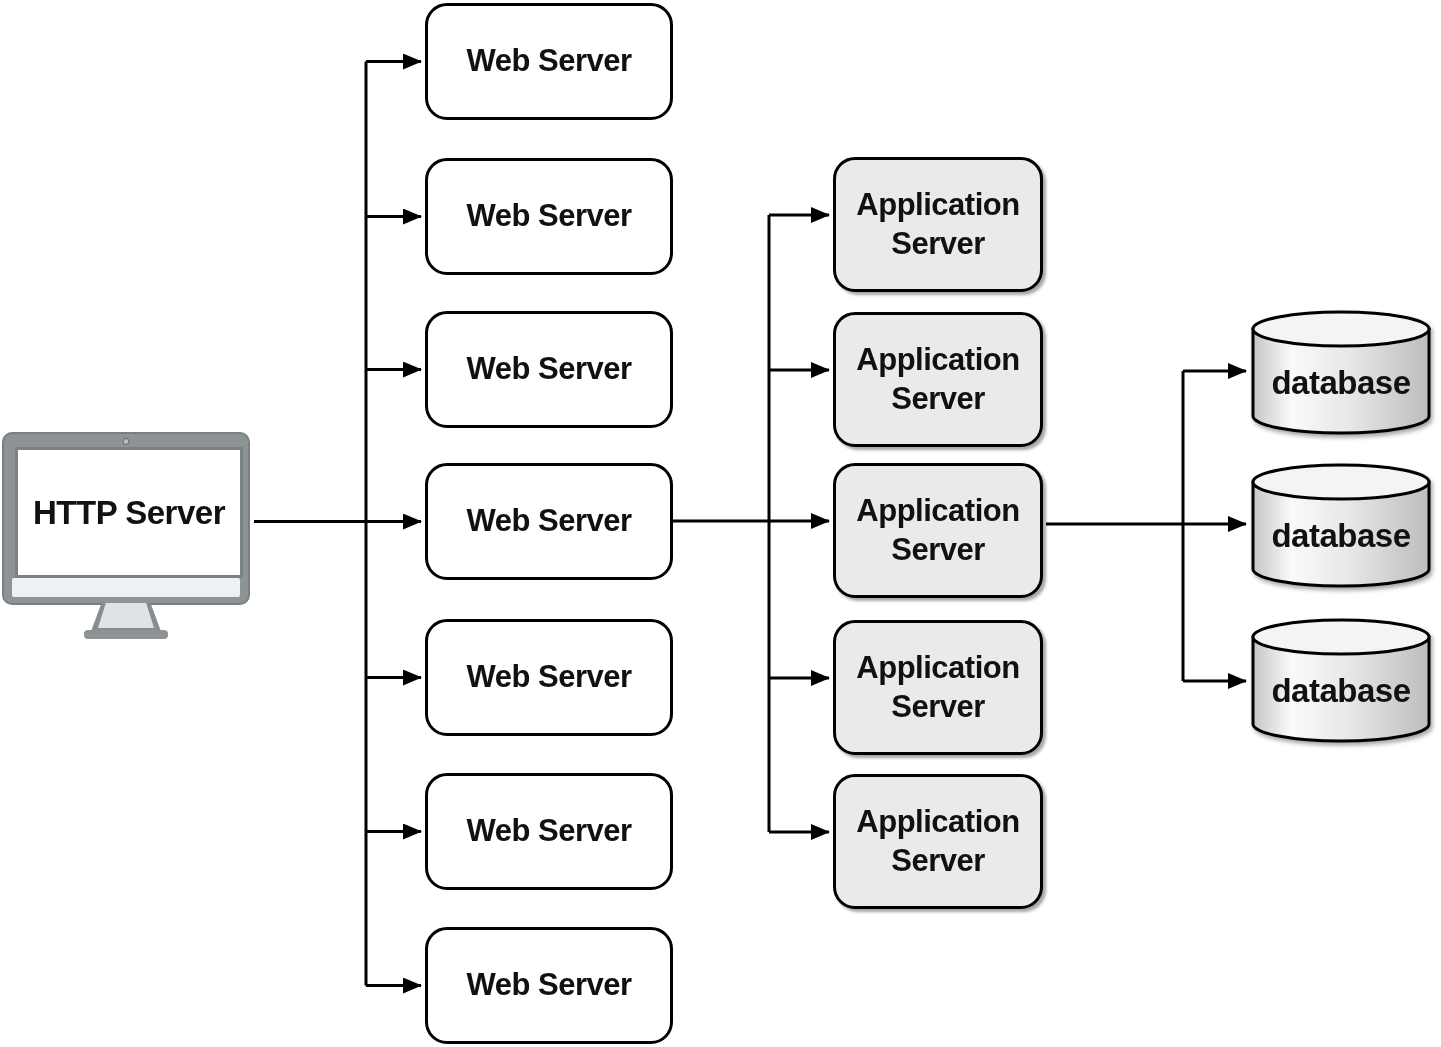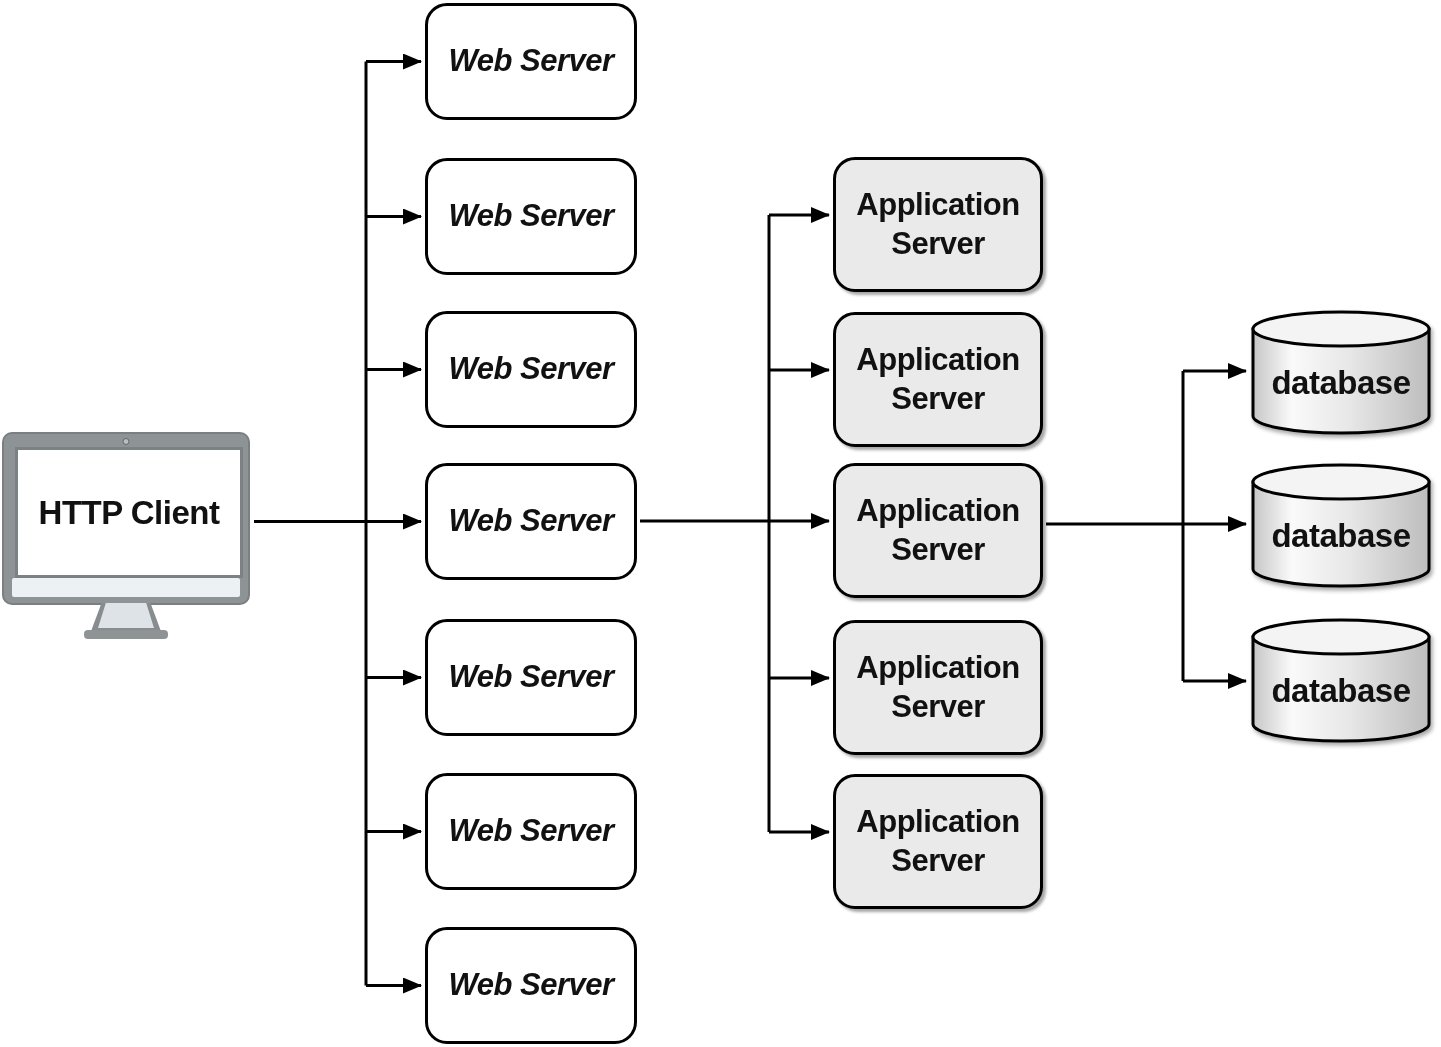--- a/index.html
+++ b/index.html
@@ -35,24 +35,23 @@
     text-align: center;
     border: 3px solid var(--node-border, #000000);
     border-radius: 22px;
     font-weight: 700;
     font-size: 31px;
     letter-spacing: -0.5px;
     color: #111111;
     line-height: 1.25;
   }
   .node.web {
-    width: 212px;
+    width: 248px;
     height: 117px;
     background: var(--web-fill, #ffffff);
-    font-style: italic;
   }
   .node.app {
     width: 210px;
     height: 135px;
     background: var(--app-fill, #eaeaea);
     box-shadow: 3px 3px 3px rgba(0,0,0,0.35);
     padding: 0 14px;
   }
   
   .db {
@@ -185,21 +184,21 @@
     <path class="wire" d="M1183 371 V681"></path>
     <path class="wire" marker-end="url(#arrow)" d="M1183 371 H1246"></path>
     <path class="wire" marker-end="url(#arrow)" d="M1046 524 H1246"></path>
     <path class="wire" marker-end="url(#arrow)" d="M1183 681 H1246"></path>
   </svg>
 
   <div>
     <div class="monitor-frame">
       <div class="camera"></div>
       <div class="screen">
-        <span class="client-label">HTTP Client</span>
+        <span class="client-label">HTTP Server</span>
       </div>
       <div class="chin"></div>
     </div>
     <div class="stand-neck-outer"></div>
     <div class="stand-neck-inner"></div>
     <div class="stand-base"></div>
   </div>
 
   <div class="node web" style="left:425px; top:3px;">
     <span>Web Server</span>

